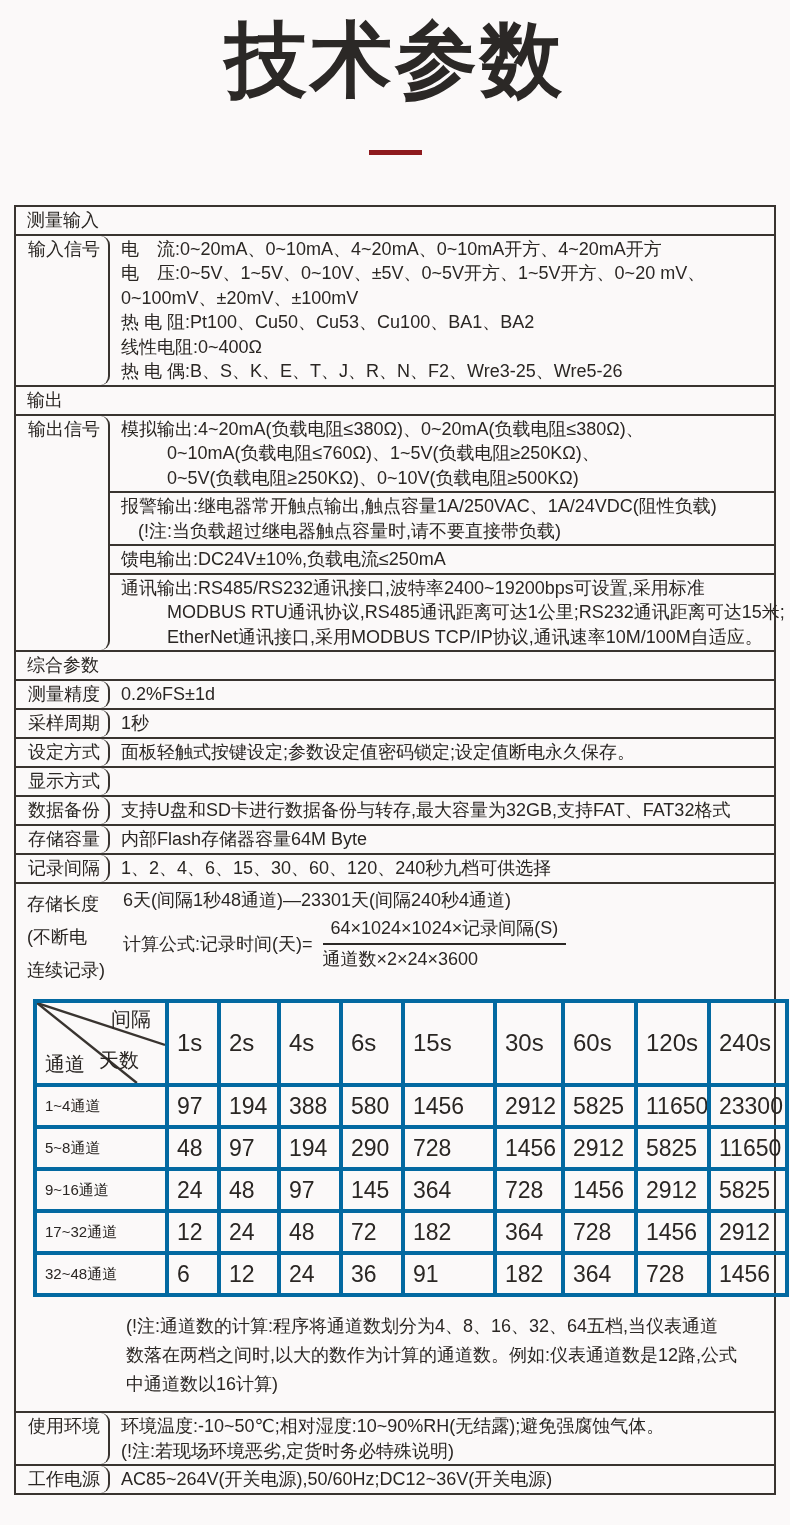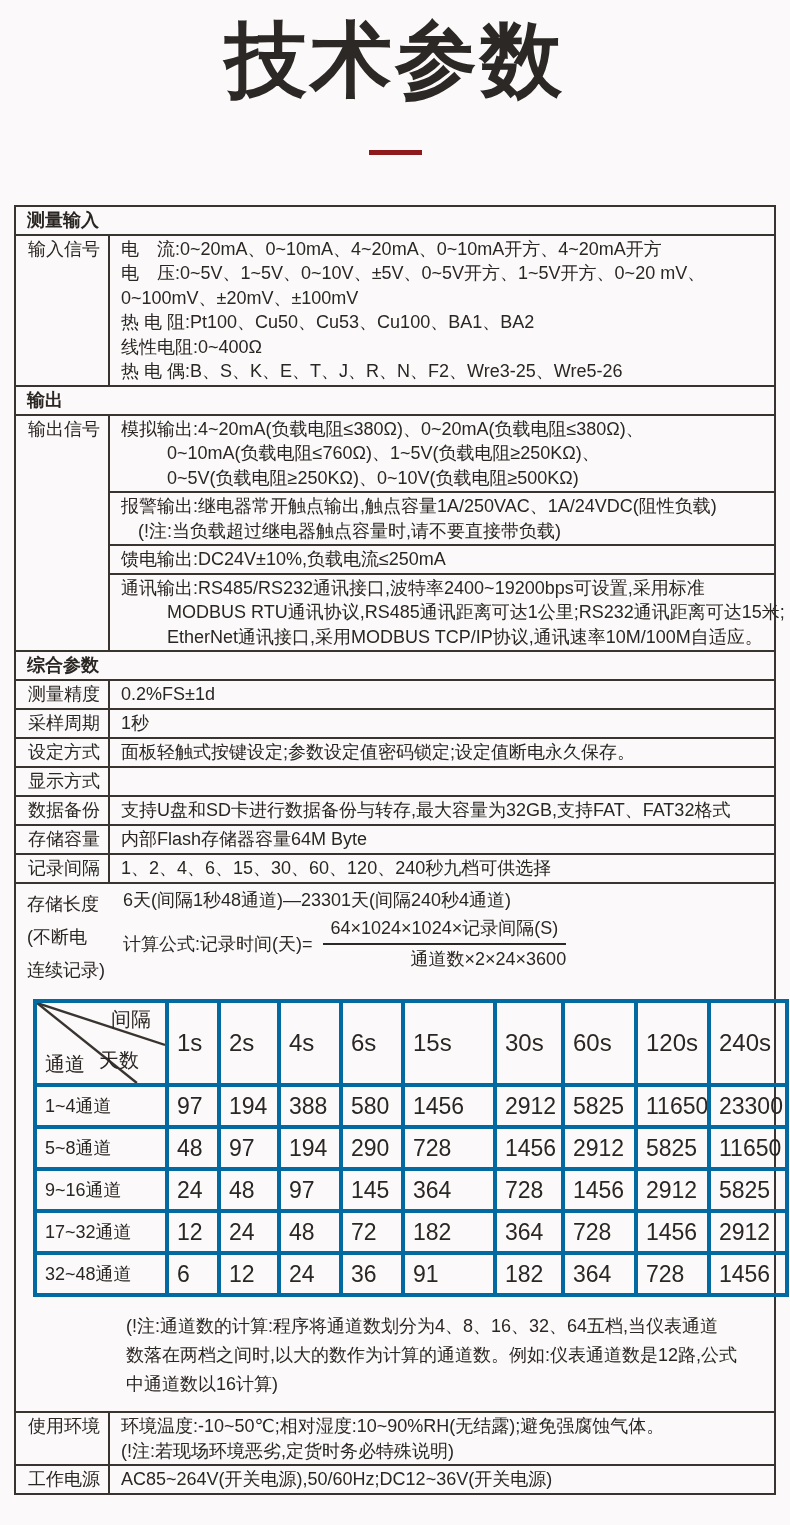--- a/index.html
+++ b/index.html
@@ -13,50 +13,50 @@
     text-align:center; font-size:82px; font-weight:900;
     letter-spacing:3px; padding-top:14px; line-height:1.12; color:#2b2826;
   }
   .dash { width:53px; height:5px; margin:44px auto 0; }
   .spec {
     width:762px; margin:50px 0 0 14px;
     border:2px solid #393430; font-size:18px;
   }
   .r { display:flex; border-top:2px solid #393430; }
   .r:first-child { border-top:none; }
-  .sec { width:100%; line-height:27px; padding:0 0 0 11px; font-weight:700; }
-  .lab { flex:0 0 94px; border-right:2px solid #393430; padding:1px 0 1px 12px; line-height:25px; }
+  .sec { width:100%; line-height:27px; padding:0 0 0 11px; font-weight:400; }
+  .lab { flex:0 0 94px; border-right:2px solid #393430; padding:1px 0 1px 12px; line-height:25px;border-radius:9px; }
   .con { flex:1; padding:1px 0 1px 11px; min-width:0; }
   .ln  { line-height:24.5px; white-space:nowrap; }
   .con.single { line-height:25px; }
   .subs { padding:0; }
   .sub { border-top:2px solid #393430; padding:1px 8px 1px 11px; }
   .sub:first-child { border-top:none; }
   .indent-lg { padding-left:46px; }
   .indent-sm { padding-left:17px; }
 
   
   .storage { display:block; padding:2px 0 10px 0; }
   .storage-top { display:flex; }
   .storage-label { flex:0 0 94px; padding:2px 0 0 11px; line-height:33px; }
   .storage-intro { flex:1; padding:2px 0 0 13px; }
   .range-line { line-height:25px; white-space:nowrap; }
   .formula-row { display:flex; align-items:center; margin-top:3px; }
   .formula-prefix { line-height:25px; white-space:nowrap; }
-  .frac { display:inline-block; text-align:right; margin-left:10px; }
+  .frac { display:inline-block; text-align:left; margin-left:10px; }
   .frac .num { display:block; padding:0 8px 2px; border-bottom:2px solid #2b2826; line-height:25px; white-space:nowrap; }
   .frac .den { display:block; padding-top:2px; line-height:25px; white-space:nowrap; }
 
   .days {
     border-collapse:collapse; table-layout:fixed;
     margin:12px 0 0 17px; width:728px; font-size:23px;
   }
   .days td { border:4px solid #0369a1; padding:0 0 0 8px; height:42px; vertical-align:middle; white-space:nowrap; overflow:hidden;margin-left:40px; }
   .days .head td { height:84px; font-size:24px; }
-  .days .rowlab { font-size:18px; }
+  .days .rowlab { font-size:15px; }
   .corner { position:relative; padding:0 !important; }
   .corner svg { position:absolute; left:0; top:0; width:100%; height:100%; }
   .corner .c-top { position:absolute; top:3px; left:74px; font-size:20px; }
   .corner .c-mid { position:absolute; top:44px; left:62px; font-size:20px; }
   .corner .c-bot { position:absolute; bottom:5px; left:8px; font-size:20px; }
 
   .note { margin:15px 0 2px 110px; }
   .note div { line-height:29px; white-space:nowrap; }
 </style>
 </head>

